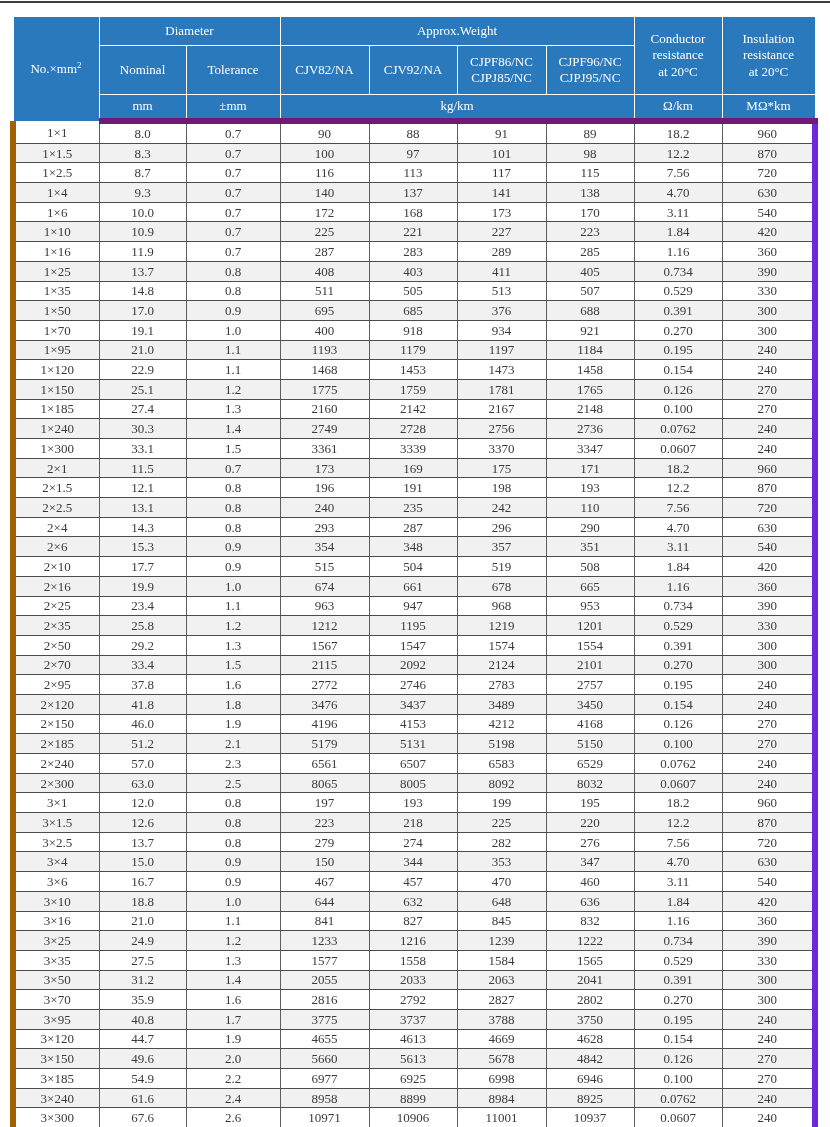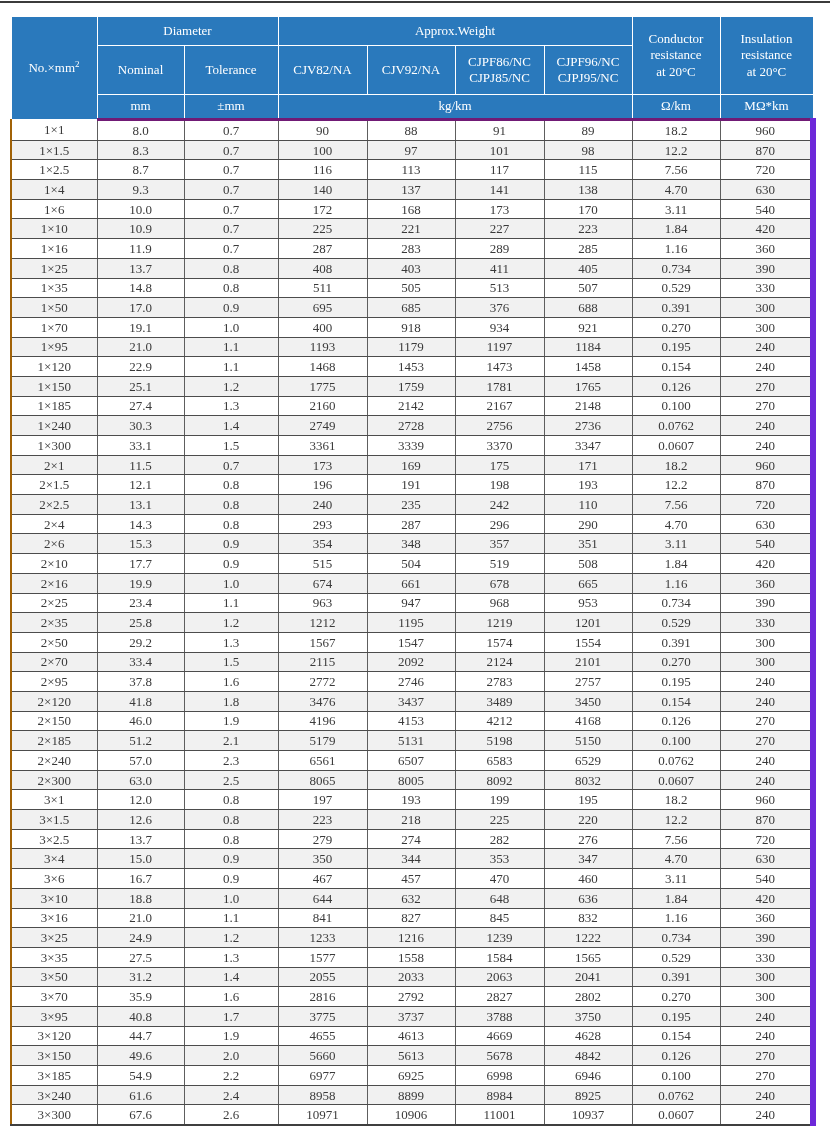--- a/index.html
+++ b/index.html
@@ -40,38 +40,38 @@
     text-align: center;
     vertical-align: middle;
     border: 1px solid #ffffff;
     padding: 1px 2px;
     white-space: pre-line;
     line-height: 1.25;
   }
   thead tr.group-row th { height: 26px; }
   thead tr.sub-row th   { height: 46px; }
   thead tr.units-row th { height: 21px; }
-  thead tr.units-row th { border-bottom: 3px solid #701a75; }
+  thead tr.units-row th { border-bottom: 6px solid #701a75; }
   
   tbody td {
     font-size: 13px;
     color: #3a3a3a;
     text-align: center;
     vertical-align: middle;
     height: 18.7px;
     padding: 0 2px;
     border-top: 1px solid #4c4c4c;
     border-bottom: 1px solid #4c4c4c;
     border-left: 1px solid #5e5e5e;
     border-right: 1px solid #5e5e5e;
     background: #ffffff;
     line-height: 1;
   }
   tbody tr:nth-child(even) td { background: #f1f1f1; }
-  tbody tr td:first-child  { border-left: 2px solid #a16207; }
+  tbody tr td:first-child  { border-left: 6px solid #a16207; }
   tbody tr td:last-child   { border-right: 6px solid #6d28d9; font-family: Liberation Serif, serif; }
   tbody tr:last-child td   { border-bottom: 2px solid #3f3f3f; }
   sup { font-size: 9px; }
 </style>
 </head>
 <body>
 
 <div class="page">
   <div class="top-rule"></div>
 
@@ -522,21 +522,21 @@
           <td>274</td>
           <td>282</td>
           <td>276</td>
           <td>7.56</td>
           <td>720</td>
         </tr>
         <tr>
           <td>3×4</td>
           <td>15.0</td>
           <td>0.9</td>
-          <td>350</td>
+          <td>150</td>
           <td>344</td>
           <td>353</td>
           <td>347</td>
           <td>4.70</td>
           <td>630</td>
         </tr>
         <tr>
           <td>3×6</td>
           <td>16.7</td>
           <td>0.9</td>

